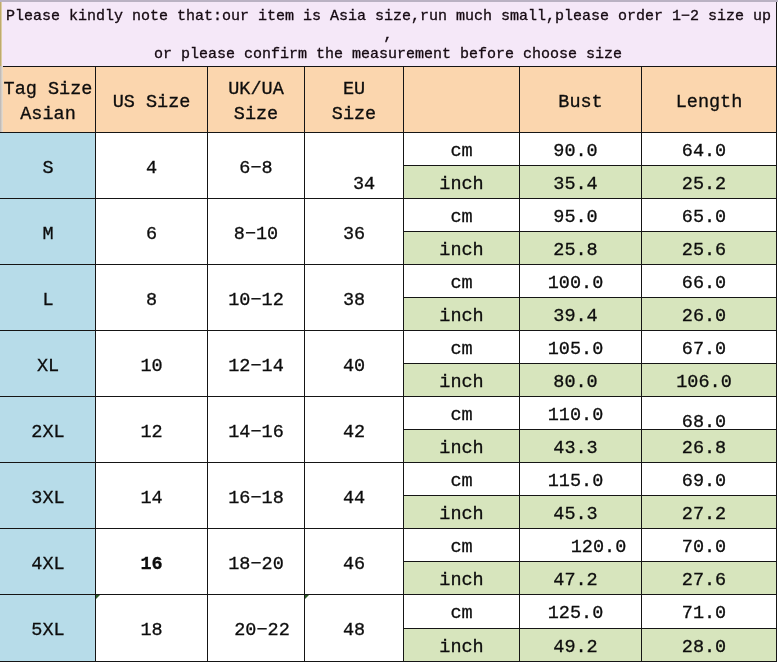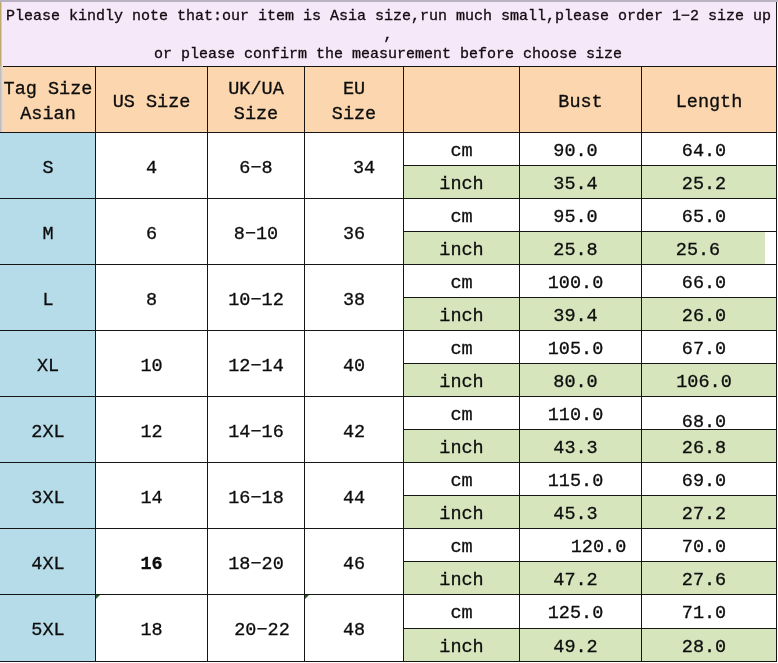--- a/index.html
+++ b/index.html
@@ -119,37 +119,37 @@
       <div class="cell head" style="left: 0px; width: 96px; top: 66px; height: 67px;"><span>Tag Size</span><span>Asian</span></div>
       <div class="cell head" style="left: 95px; width: 113px; top: 66px; height: 67px;"><span>US Size</span></div>
       <div class="cell head" style="left: 207px; width: 98px; top: 66px; height: 67px;"><span>UK/UA</span><span>Size</span></div>
       <div class="cell head" style="left: 304px; width: 100px; top: 66px; height: 67px;"><span>EU</span><span>Size</span></div>
       <div class="cell head" style="left: 403px; width: 117px; top: 66px; height: 67px;"><span></span></div>
       <div class="cell head" style="left: 519px; width: 123px; top: 66px; height: 67px;"><span>Bust</span></div>
       <div class="cell head" style="left: 641px; width: 136px; top: 66px; height: 67px;"><span>Length</span></div>
       <div class="cell blue" style="left: 0px; width: 96px; top: 132px; height: 67px;"><span>S</span></div>
       <div class="cell white" style="left: 95px; width: 113px; top: 132px; height: 67px;"><span>4</span></div>
       <div class="cell white" style="left: 207px; width: 98px; top: 132px; height: 67px;"><span>6−8</span></div>
-      <div class="cell white" style="left: 304px; width: 120px; top: 132px; height: 67px;"><span>34</span></div>
+      <div class="cell white" style="left: 304px; width: 120px; top: 148px; height: 67px;"><span>34</span></div>
       <div class="cell white" style="left: 403px; width: 117px; top: 132px; height: 34px;"><span>cm</span></div>
       <div class="cell green" style="left: 403px; width: 117px; top: 165px; height: 34px;"><span>inch</span></div>
       <div class="cell white num" style="left: 519px; width: 123px; top: 132px; height: 34px;"><span>90.0</span></div>
       <div class="cell green num" style="left: 519px; width: 123px; top: 165px; height: 34px;"><span>35.4</span></div>
       <div class="cell white num" style="left: 641px; width: 136px; top: 132px; height: 34px;"><span>64.0</span></div>
       <div class="cell green num" style="left: 641px; width: 136px; top: 165px; height: 34px;"><span>25.2</span></div>
       <div class="cell blue" style="left: 0px; width: 96px; top: 198px; height: 67px;"><span>M</span></div>
       <div class="cell white" style="left: 95px; width: 113px; top: 198px; height: 67px;"><span>6</span></div>
       <div class="cell white" style="left: 207px; width: 98px; top: 198px; height: 67px;"><span>8−10</span></div>
       <div class="cell white" style="left: 304px; width: 100px; top: 198px; height: 67px;"><span>36</span></div>
       <div class="cell white" style="left: 403px; width: 117px; top: 198px; height: 34px;"><span>cm</span></div>
       <div class="cell green" style="left: 403px; width: 117px; top: 231px; height: 34px;"><span>inch</span></div>
       <div class="cell white num" style="left: 519px; width: 123px; top: 198px; height: 34px;"><span>95.0</span></div>
       <div class="cell green num" style="left: 519px; width: 123px; top: 231px; height: 34px;"><span>25.8</span></div>
       <div class="cell white num" style="left: 641px; width: 136px; top: 198px; height: 34px;"><span>65.0</span></div>
-      <div class="cell green num" style="left: 641px; width: 124px; top: 231px; height: 34px;"><span>25.6</span></div>
+      <div class="cell green num" style="left: 641px; width: 136px; top: 231px; height: 34px;"><span>25.6</span></div>
       <div class="cell blue" style="left: 0px; width: 96px; top: 264px; height: 67px;"><span>L</span></div>
       <div class="cell white" style="left: 95px; width: 113px; top: 264px; height: 67px;"><span>8</span></div>
       <div class="cell white" style="left: 207px; width: 98px; top: 264px; height: 67px;"><span>10−12</span></div>
       <div class="cell white" style="left: 304px; width: 100px; top: 264px; height: 67px;"><span>38</span></div>
       <div class="cell white" style="left: 403px; width: 117px; top: 264px; height: 34px;"><span>cm</span></div>
       <div class="cell green" style="left: 403px; width: 117px; top: 297px; height: 34px;"><span>inch</span></div>
       <div class="cell white num" style="left: 519px; width: 123px; top: 264px; height: 34px;"><span>100.0</span></div>
       <div class="cell green num" style="left: 519px; width: 123px; top: 297px; height: 34px;"><span>39.4</span></div>
       <div class="cell white num" style="left: 641px; width: 136px; top: 264px; height: 34px;"><span>66.0</span></div>
       <div class="cell green num" style="left: 641px; width: 136px; top: 297px; height: 34px;"><span>26.0</span></div>

